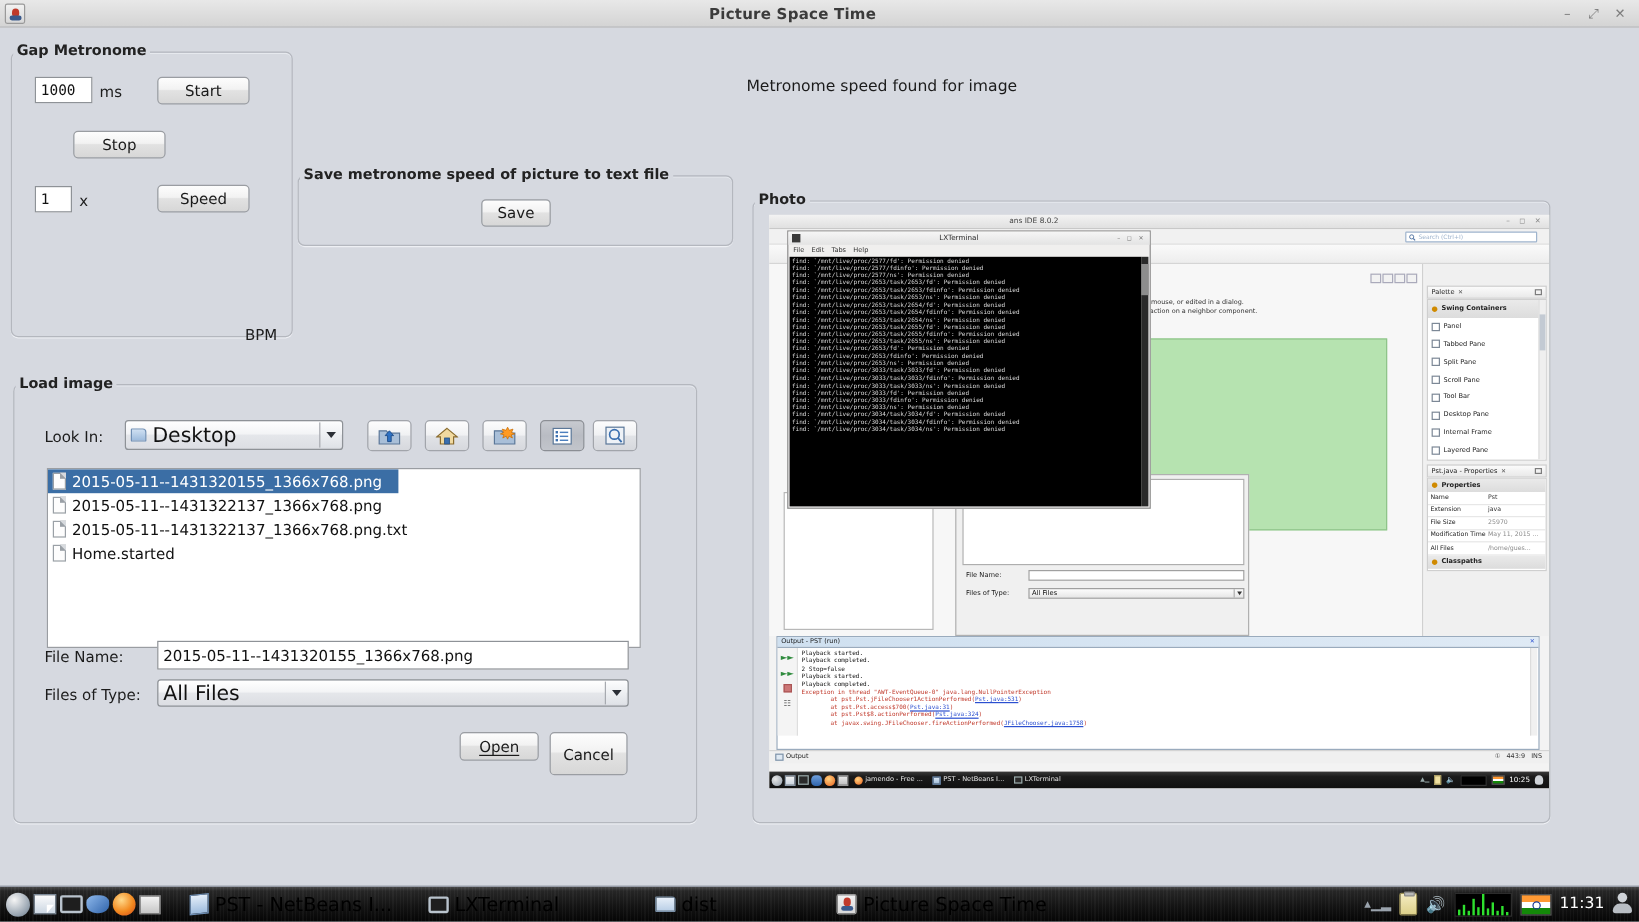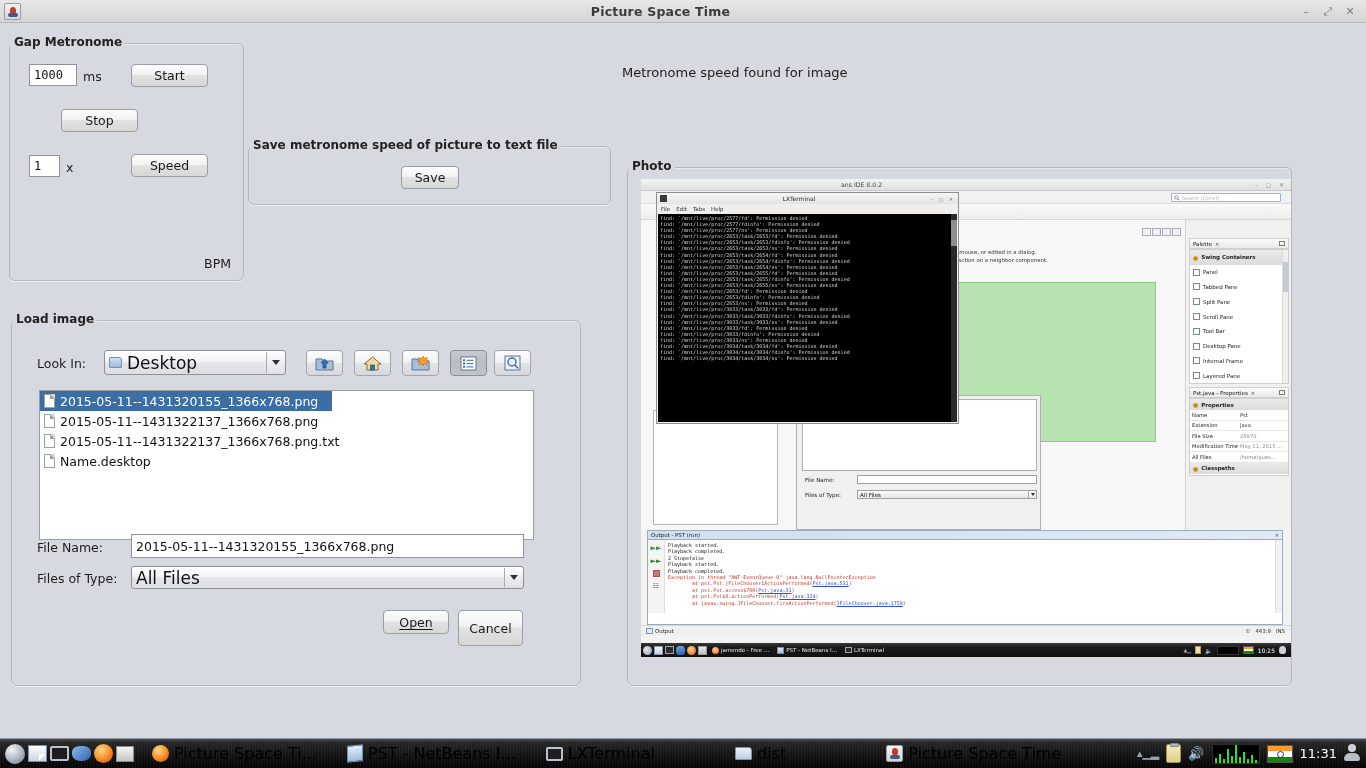--- a/index.html
+++ b/index.html
@@ -178,21 +178,21 @@
   <input class="sw-text" style="position: absolute; left: 20px; top: 21px; width: 48px; height: 22px;" value="1000">
   <div class="sw-label" style="position:absolute; left:74px; top:26px;">ms</div>
   <div class="sw-btn" style="position:absolute; left:122px; top:21px; width:77px; height:23px;">Start</div>
 
   <div class="sw-btn" style="position:absolute; left:52px; top:66px; width:77px; height:23px;">Stop</div>
 
   <input class="sw-text" style="position: absolute; left: 20px; top: 112px; width: 31px; height: 22px;" value="1">
   <div class="sw-label" style="position:absolute; left:57px; top:117px;">x</div>
   <div class="sw-btn" style="position:absolute; left:122px; top:111px; width:77px; height:23px;">Speed</div>
 
-  <div class="sw-label" style="position:absolute; right:13px; top:213px;">BPM</div>
+  <div class="sw-label" style="position:absolute; right:13px; top:228px;">BPM</div>
 </div>
 
 <div class="sw-label" style="position:absolute; left:622px; top:65px; font-size:13px; color:#1b1b1b;">Metronome speed found for image</div>
 
 <div class="titled" style="left:248px; top:146px; width:363px; height:59px;">
   <div class="tb-legend">Save metronome speed of picture to text file</div>
   <div class="tb-box"></div>
   <div class="sw-btn" style="position:absolute; left:153px; top:20px; width:58px; height:23px;">Save</div>
 </div>
 
@@ -258,21 +258,21 @@
     <div class="file-row">
       <span class="doc-ic"></span>
       <span>2015-05-11--1431322137_1366x768.png</span>
     </div>
     <div class="file-row">
       <span class="doc-ic"></span>
       <span>2015-05-11--1431322137_1366x768.png.txt</span>
     </div>
     <div class="file-row">
       <span class="doc-ic"></span>
-      <span>Name.desktop</span>
+      <span>Home.started</span>
     </div>
   </div>
 
   <div class="sw-label" style="position:absolute; left:26px; top:220px;">File Name:</div>
   <input class="sw-text" style="position: absolute; left: 120px; top: 214px; width: 393px; height: 24px; font-family: &quot;DejaVu Sans&quot;, sans-serif; font-size: 12.5px;" value="2015-05-11--1431320155_1366x768.png">
 
   <div class="sw-label" style="position:absolute; left:26px; top:251px;">Files of Type:</div>
   <div class="sw-combo" style="position:absolute; left:120px; top:246px; width:393px; height:23px;">
     <span>All Files</span>
     <span class="combo-arrow-btn">
@@ -575,24 +575,20 @@
   <span class="launcher">
     <span style="width:19px;height:15px;border-radius:40% 40% 45% 45%;background:linear-gradient(135deg,#8fb9ec,#2f63aa);display:inline-block;"></span>
   </span>
   <span class="launcher">
     <span style="width:19px;height:19px;border-radius:50%;background:radial-gradient(circle at 38% 32%,#ffd98a,#f28a20 55%,#d2471a);display:inline-block;"></span>
   </span>
   <span class="launcher">
     <span style="width:18px;height:16px;background:linear-gradient(#f3f3f3,#c6c6c6);border:1px solid #8e8e8e;display:inline-block;"></span>
   </span>
 
-  <span class="win-btn" style="margin-left:12px;">
-    <span style="width:17px;height:17px;border-radius:50%;background:radial-gradient(circle at 38% 32%,#ffd98a,#f28a20 55%,#d2471a);display:inline-block;"></span>
-    <span class="lbl">Picture Space Ti...</span>
-  </span>
   <span class="win-btn" style="margin-left:18px;">
     <span style="width:16px;height:17px;background:linear-gradient(#e4eef9,#9dbbdd);border:1px solid #6f8fb5;display:inline-block;transform:skewY(-6deg);"></span>
     <span class="lbl">PST - NetBeans I...</span>
   </span>
   <span class="win-btn" style="margin-left:18px;">
     <span style="width:17px;height:14px;background:#1e1e1e;border:2px solid #b9c3cd;border-radius:2px;display:inline-block;"></span>
     <span class="lbl">LXTerminal</span>
   </span>
   <span class="win-btn" style="margin-left:68px;text-align:right;">
     <span style="width:17px;height:13px;background:linear-gradient(#e8f0f9,#b9cfe6);border:1px solid #7c93ab;border-radius:1px 3px 1px 1px;display:inline-block;"></span>

